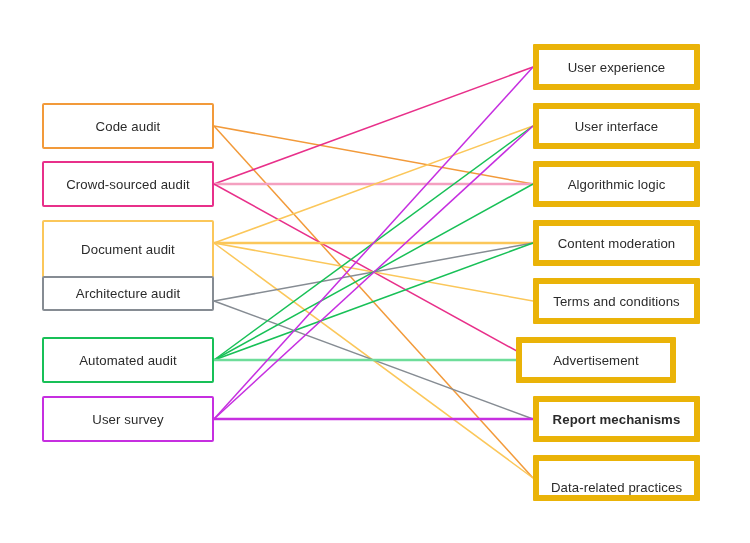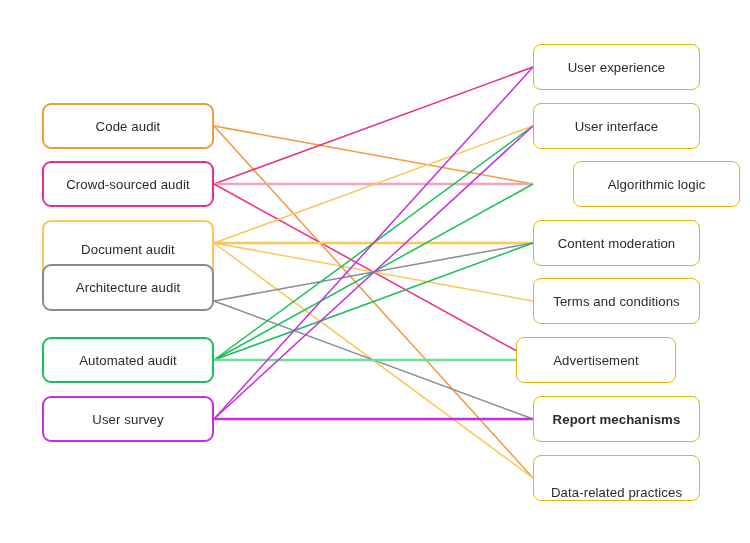--- a/index.html
+++ b/index.html
@@ -18,24 +18,24 @@
     background:#ffffff;
     display:flex;
     align-items:center;
     justify-content:center;
     color:#2b2b2b;
     font-size:13.2px;
     letter-spacing:.1px;
     white-space:nowrap;
   }
   .node-left{
-    border-width:2px;border-style:solid;border-radius:9px;
+    border-width:2px;border-style:solid;border-radius:2px;
   }
   .node-right{
-    border:1px solid #eab308;border-radius:8px;
+    border:6px solid #eab308;border-radius:1px;
   }
   .node-label{pointer-events:none;}
 </style>
 </head>
 <body>
 
 <svg id="diagram" viewBox="0 0 750 543" width="750" height="543" xmlns="http://www.w3.org/2000/svg">
     <line x1="214" y1="126" x2="533" y2="184" stroke="#F29A3A" stroke-width="1.5" class="edge"></line>
     <line x1="214" y1="126" x2="533" y2="478" stroke="#F29A3A" stroke-width="1.5" class="edge"></line>
     <line x1="214" y1="184" x2="533" y2="67" stroke="#E8308A" stroke-width="1.5" class="edge"></line>
@@ -59,36 +59,36 @@
 <div id="nodes-layer">
     <div class="node-box node-left" style="left: 42px; top: 103px; width: 172px; height: 46px; border-color: rgb(242, 154, 58);">
       <span class="node-label">Code audit</span>
     </div>
     <div class="node-box node-left" style="left: 42px; top: 161px; width: 172px; height: 46px; border-color: rgb(232, 48, 138);">
       <span class="node-label">Crowd-sourced audit</span>
     </div>
     <div class="node-box node-left" style="left: 42px; top: 220px; width: 172px; height: 58px; border-color: rgb(251, 199, 90);">
       <span class="node-label">Document audit</span>
     </div>
-    <div class="node-box node-left" style="left: 42px; top: 264px; width: 172px; height: 47px; border-color: rgb(134, 140, 147);">
+    <div class="node-box node-left" style="left: 42px; top: 276px; width: 172px; height: 35px; border-color: rgb(134, 140, 147);">
       <span class="node-label">Architecture audit</span>
     </div>
     <div class="node-box node-left" style="left: 42px; top: 337px; width: 172px; height: 46px; border-color: rgb(24, 192, 87);">
       <span class="node-label">Automated audit</span>
     </div>
     <div class="node-box node-left" style="left: 42px; top: 396px; width: 172px; height: 46px; border-color: rgb(198, 47, 224);">
       <span class="node-label">User survey</span>
     </div>
     <div class="node-box node-right" style="left: 533px; top: 44px; width: 167px; height: 46px;">
       <span class="node-label">User experience</span>
     </div>
     <div class="node-box node-right" style="left: 533px; top: 103px; width: 167px; height: 46px;">
       <span class="node-label">User interface</span>
     </div>
-    <div class="node-box node-right" style="left: 533px; top: 161px; width: 167px; height: 46px; margin-left: 40px;">
+    <div class="node-box node-right" style="left: 533px; top: 161px; width: 167px; height: 46px;">
       <span class="node-label">Algorithmic logic</span>
     </div>
     <div class="node-box node-right" style="left: 533px; top: 220px; width: 167px; height: 46px;">
       <span class="node-label">Content moderation</span>
     </div>
     <div class="node-box node-right" style="left: 533px; top: 278px; width: 167px; height: 46px;">
       <span class="node-label">Terms and conditions</span>
     </div>
     <div class="node-box node-right" style="left: 516px; top: 337px; width: 160px; height: 46px;">
       <span class="node-label">Advertisement</span>

